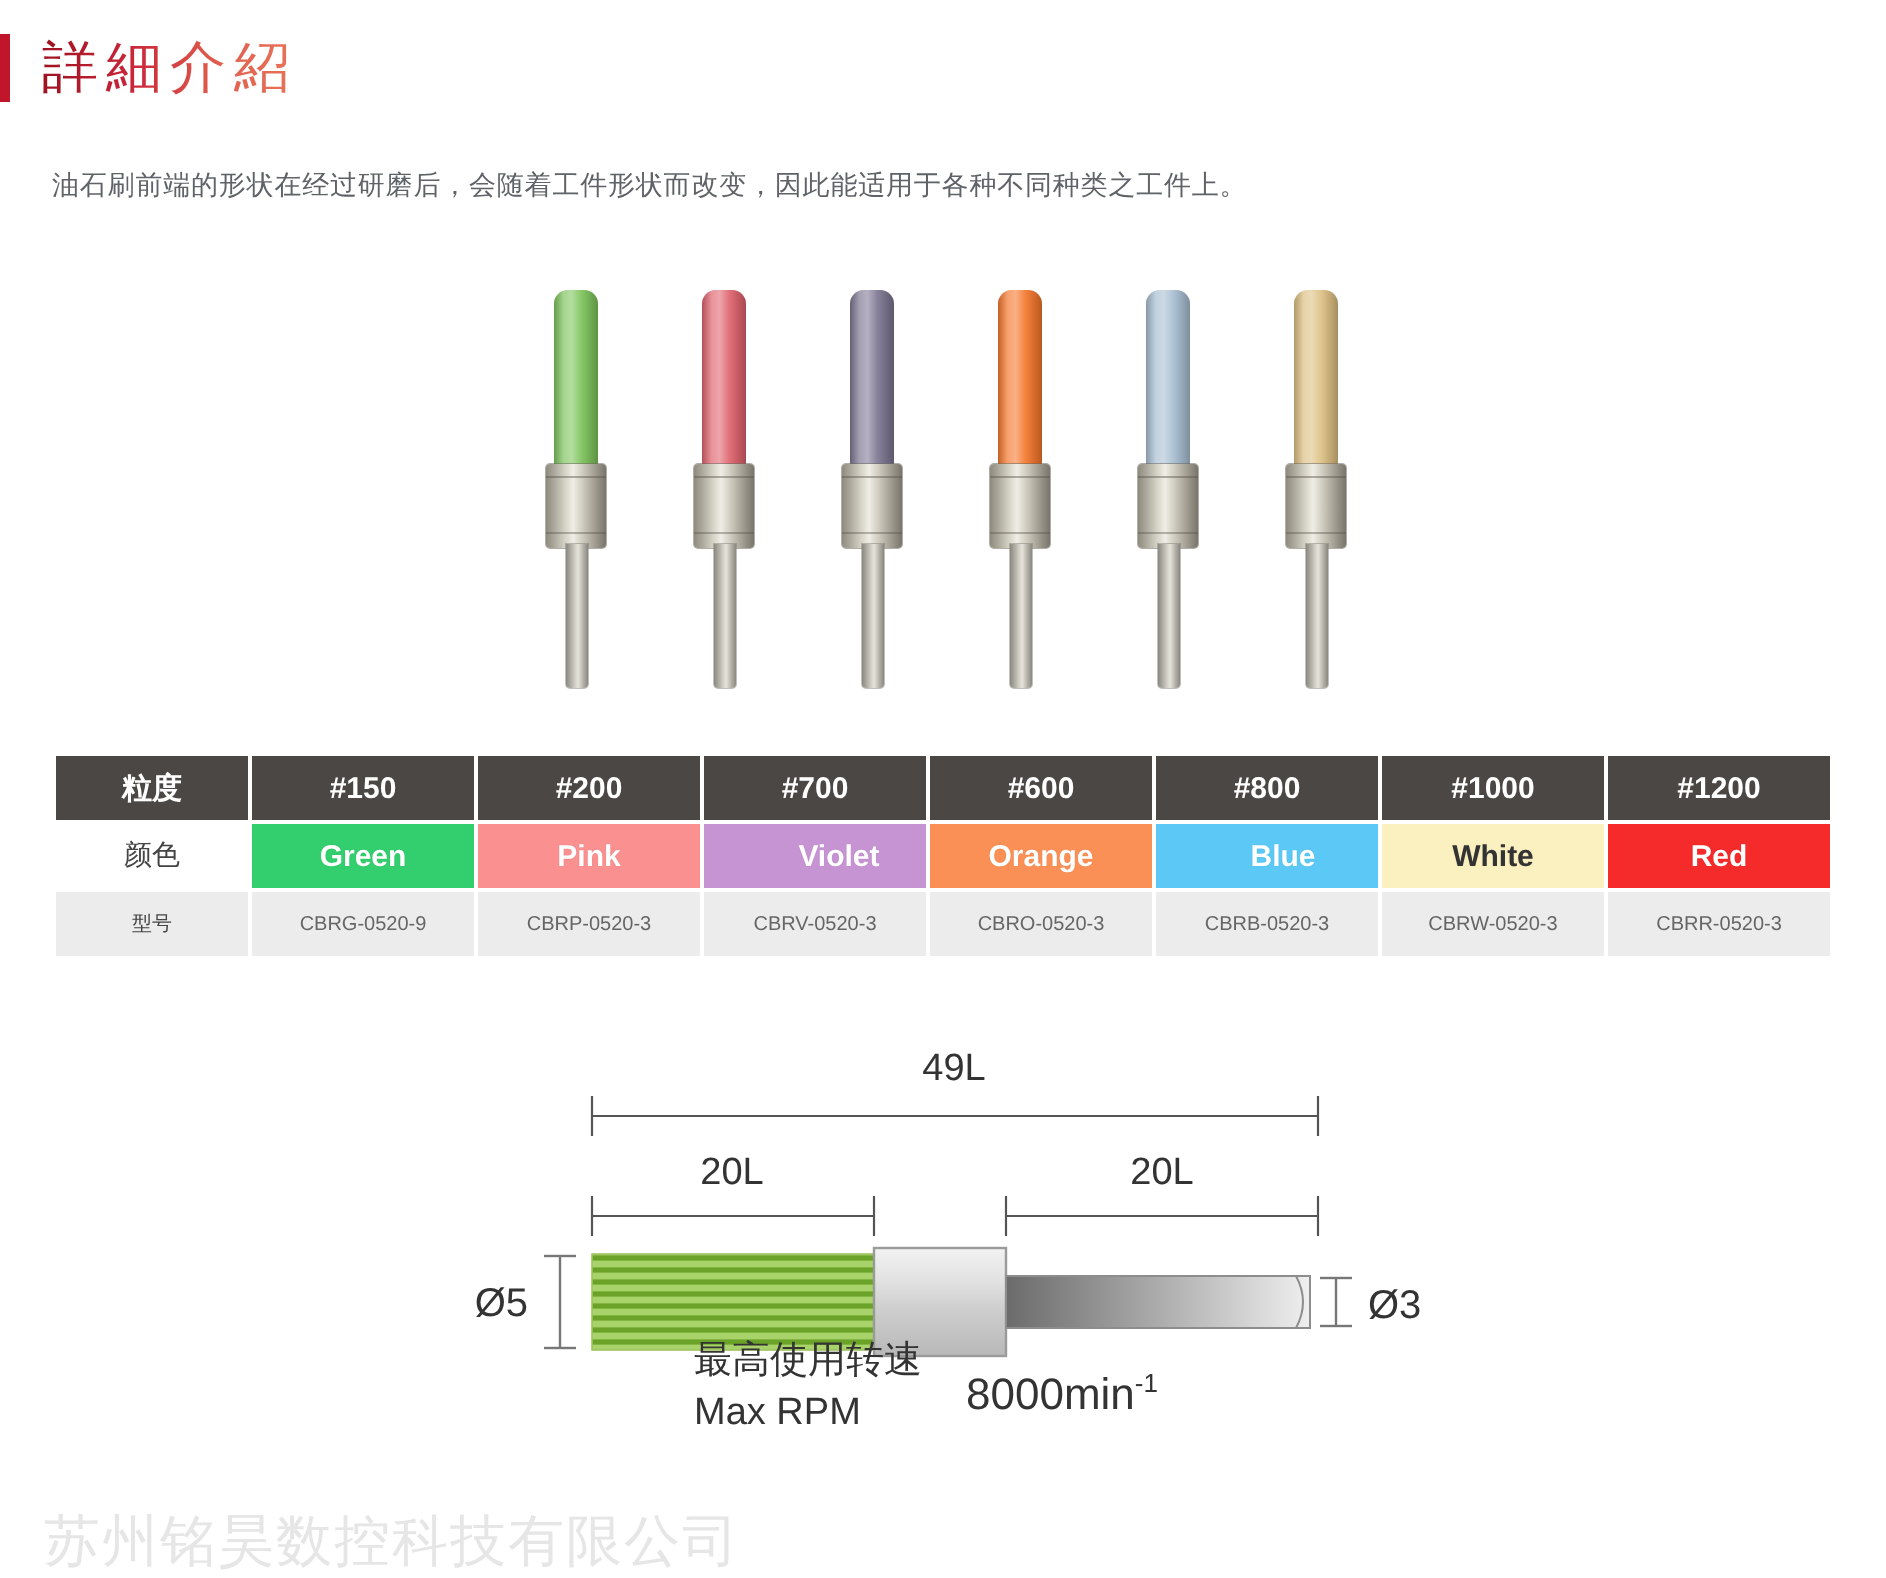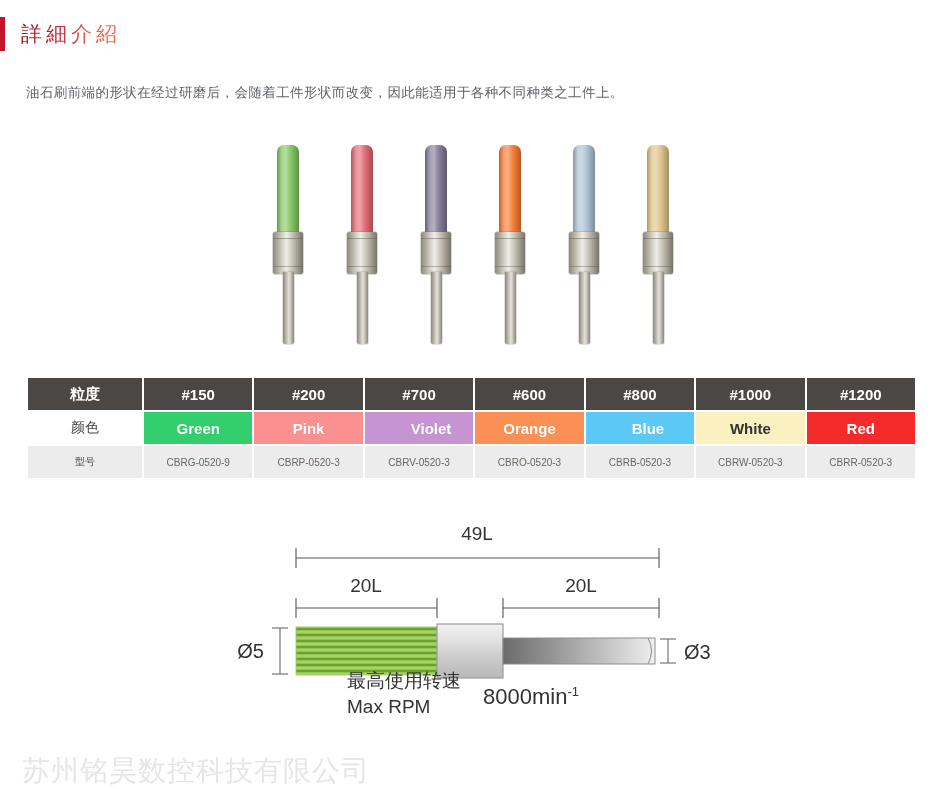--- a/index.html
+++ b/index.html
@@ -25,21 +25,21 @@
     align-items: center;
     height: 36px;
   }
   .head-bar {
     width: 5px;
     height: 34px;
     background: #c0152b;
     margin-right: 16px;
   }
   .head-title {
-    font-size: 21px;
+    font-size: 28px;
     letter-spacing: 4px;
     background: linear-gradient(90deg, #9e1220 0%, #c9263a 35%, #e0604e 70%, #e8735a 100%);
     -webkit-background-clip: text;
     background-clip: text;
     color: transparent;
     -webkit-text-fill-color: transparent;
     white-space: nowrap;
     font-weight: 400;
   }
 
@@ -139,21 +139,21 @@
     table-layout: fixed;
   }
   .spec-table td {
     height: 32px;
     text-align: center;
     vertical-align: middle;
     font-size: 14px;
     padding: 0;
   }
   .spec-table .rowlabel {
-    width: 114px;
+    width: 96px;
     color: #444;
     font-size: 14px;
     background: #ffffff;
   }
   .spec-table tr.r-grit .rowlabel {
     background: #4a4745;
     color: #ffffff;
     font-weight: bold;
   }
   .spec-table tr.r-grit td {

